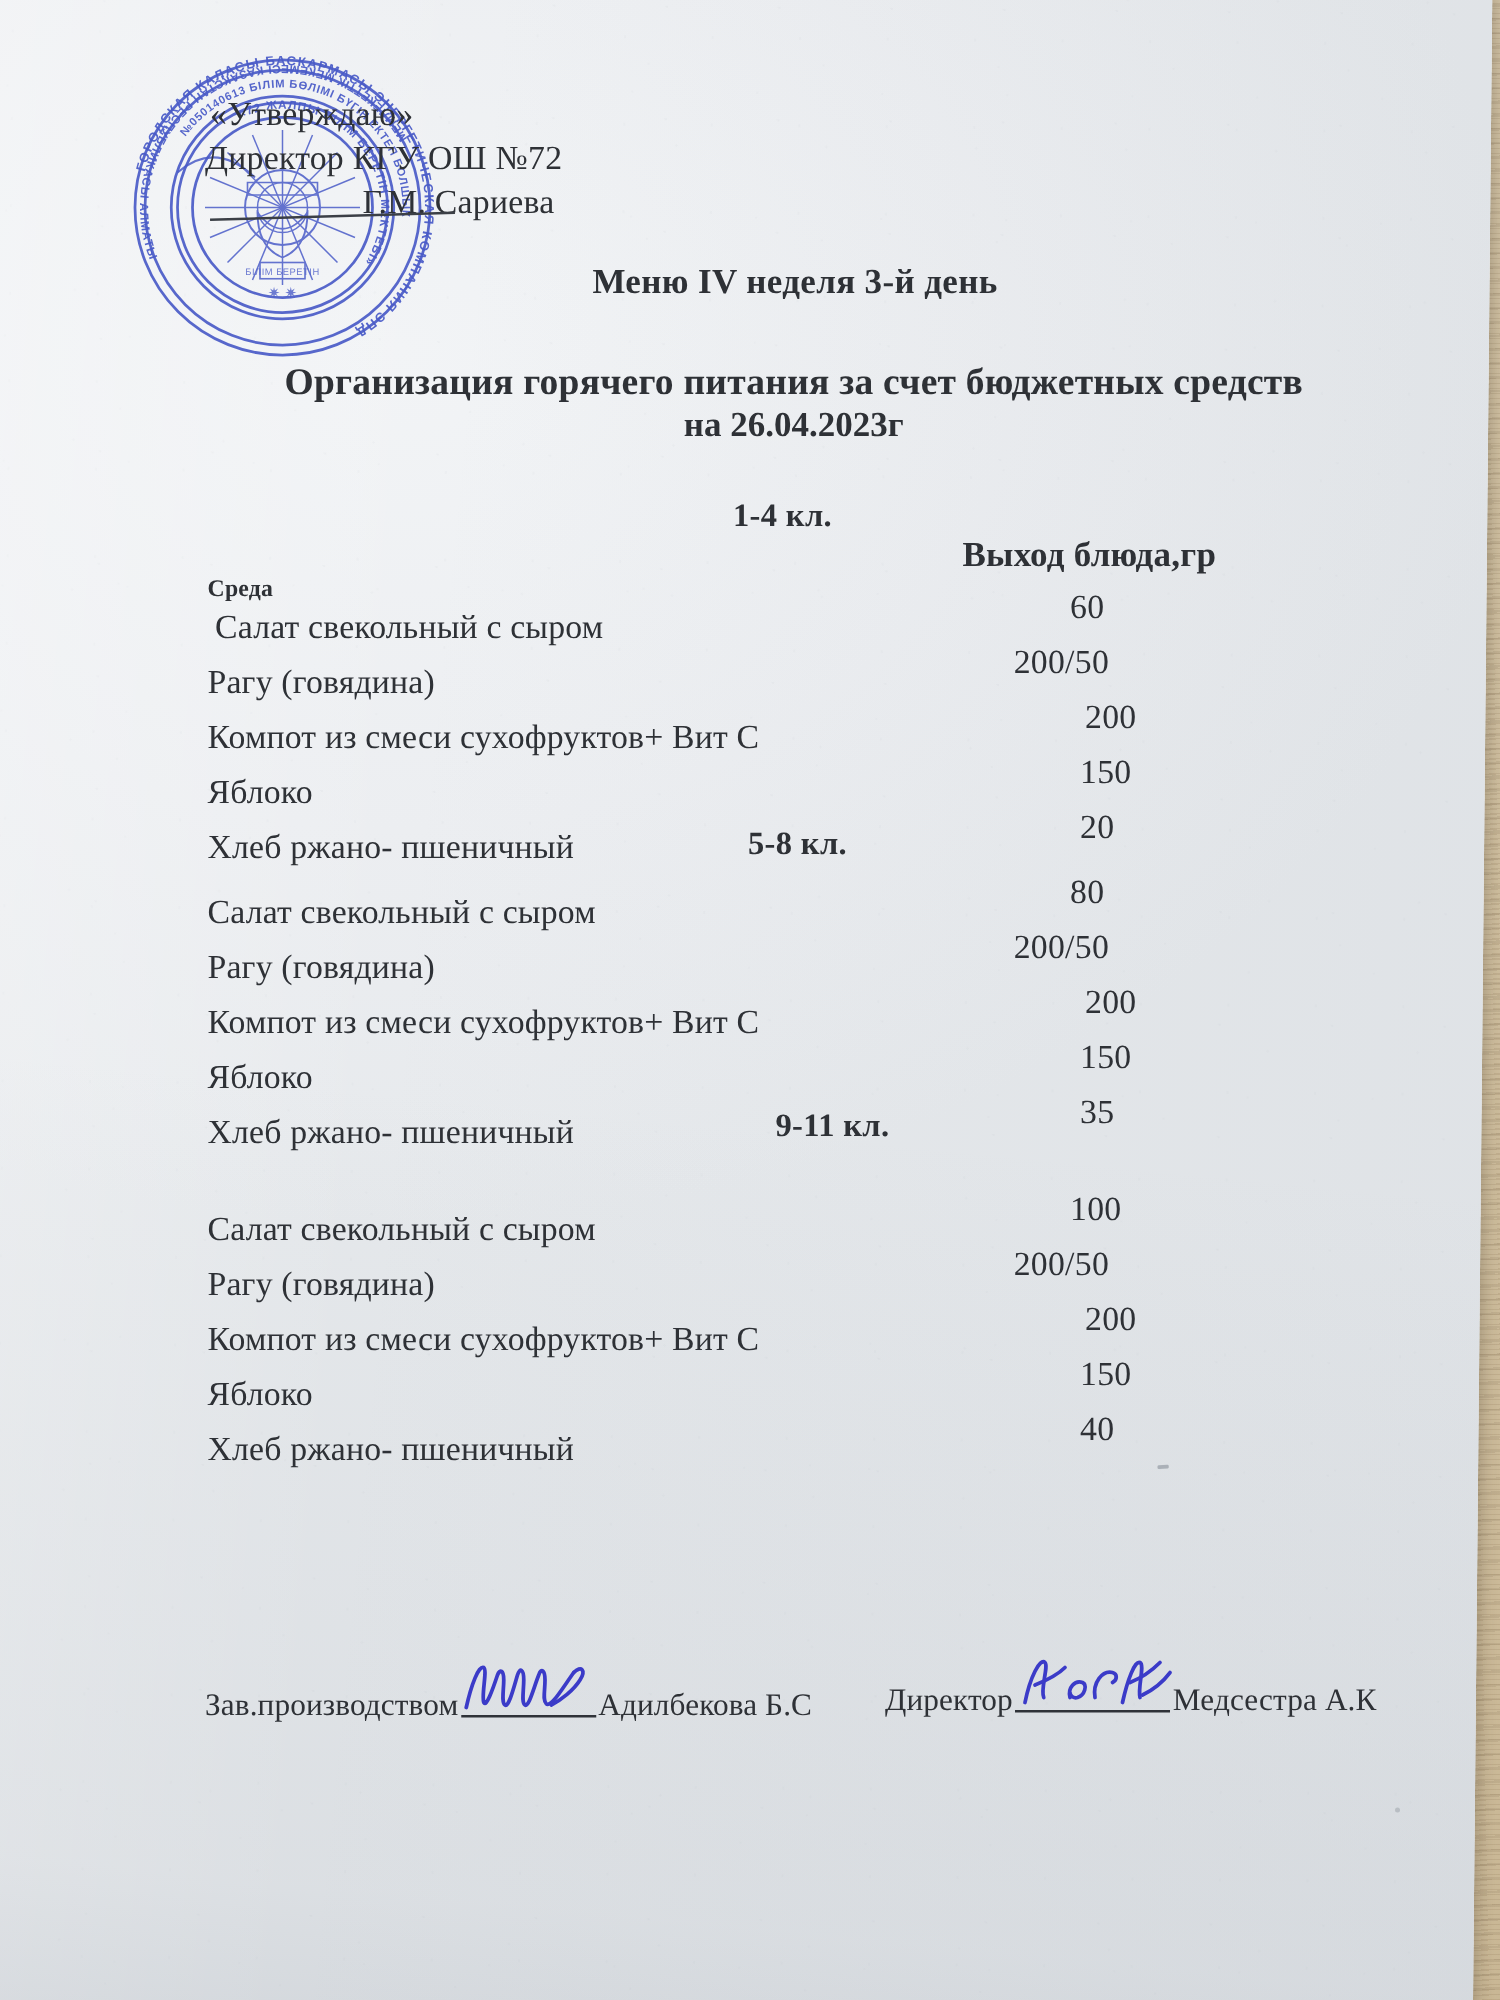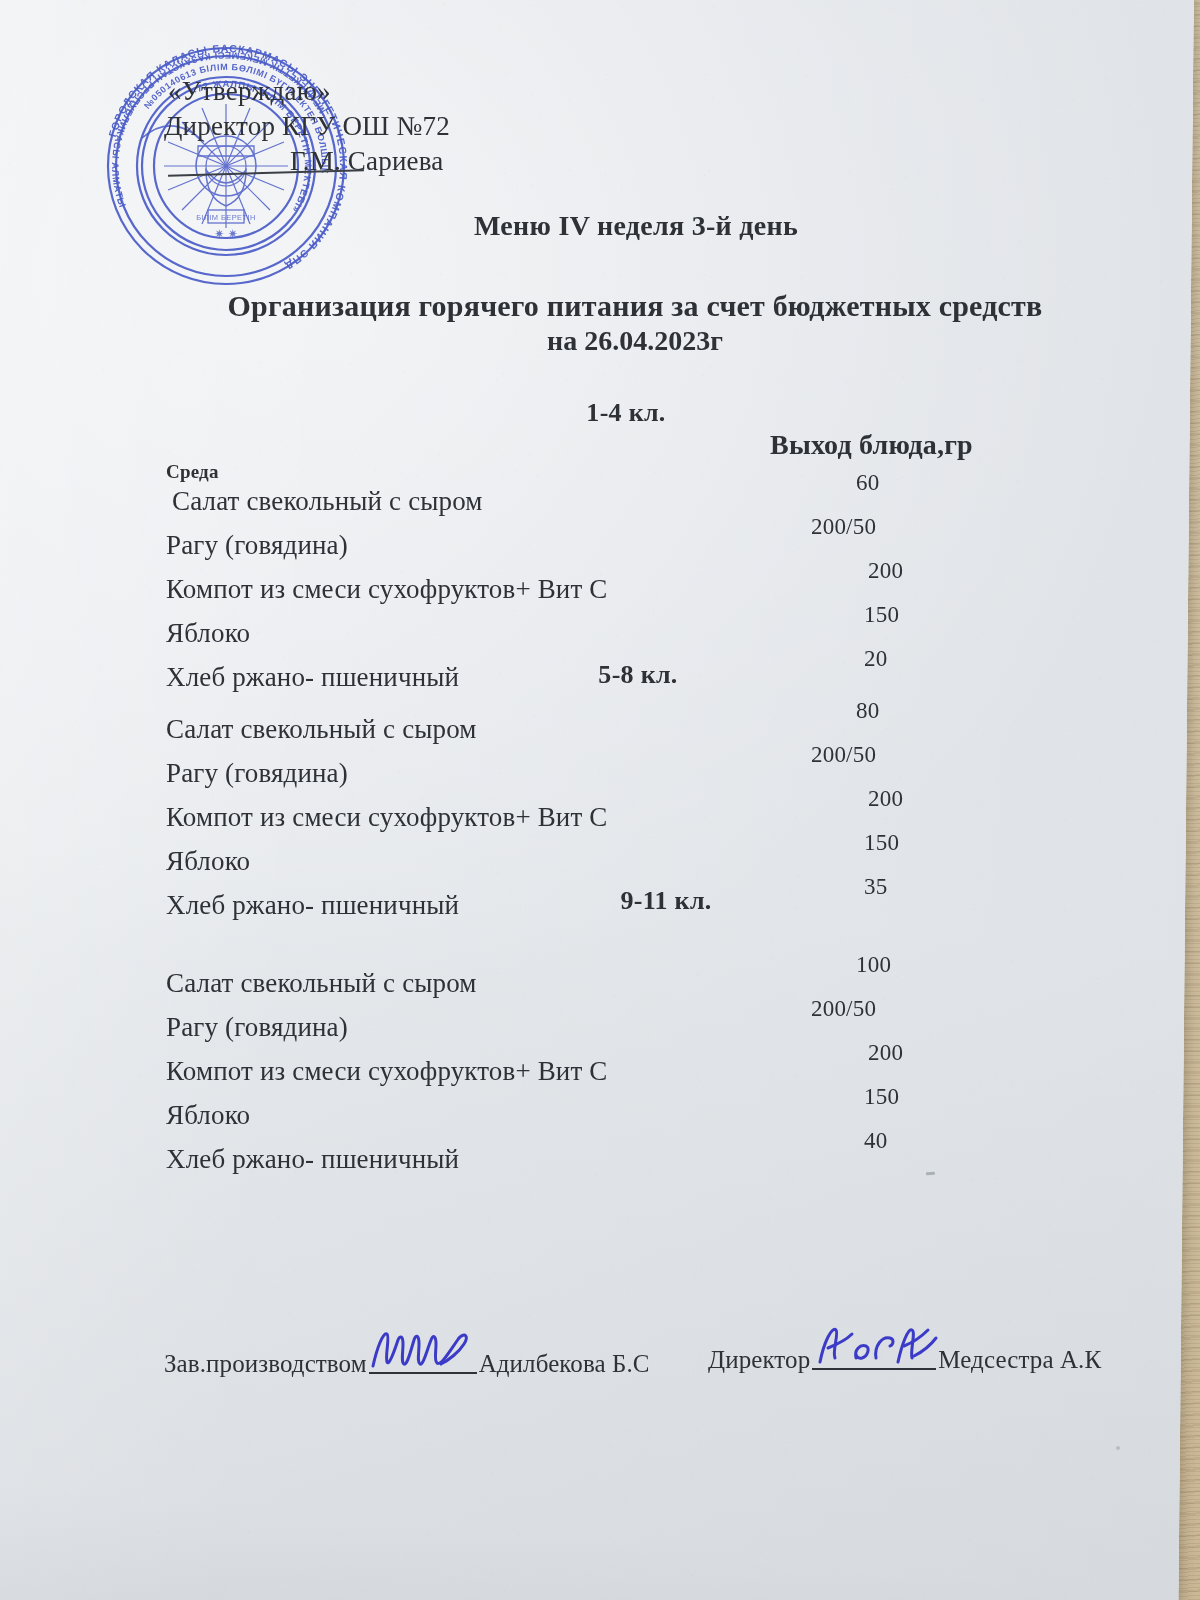--- a/index.html
+++ b/index.html
@@ -117,21 +117,21 @@
   .s1{top:466px;}
   .s2{top:694px;}
   .s3{top:948px;}
   .row{position:relative;height:44px;}
   .row .dish{
     position:absolute;left:140px;top:6px;
     font-size:27px;letter-spacing:.15px;white-space:nowrap;
   }
   .row .qty{
     position:absolute;top:-10px;
-    font-size:23px;letter-spacing:.2px;
+    font-size:27px;letter-spacing:.2px;
   }
   
   .row:nth-child(1) .qty{left:830px;}
   .row:nth-child(2) .qty{left:785px;}
   .row:nth-child(3) .qty{left:829px;margin-left:13px;}
   .row:nth-child(4) .qty{left:838px;}
   .row:nth-child(5) .qty{left:838px;}
 
   .dish.indent{left:146px;}
 

